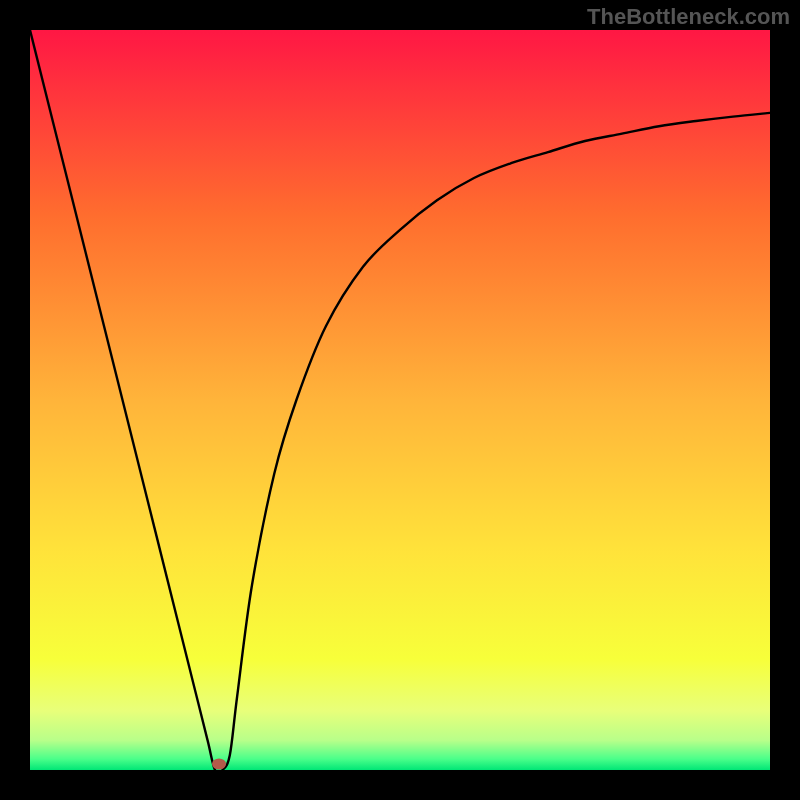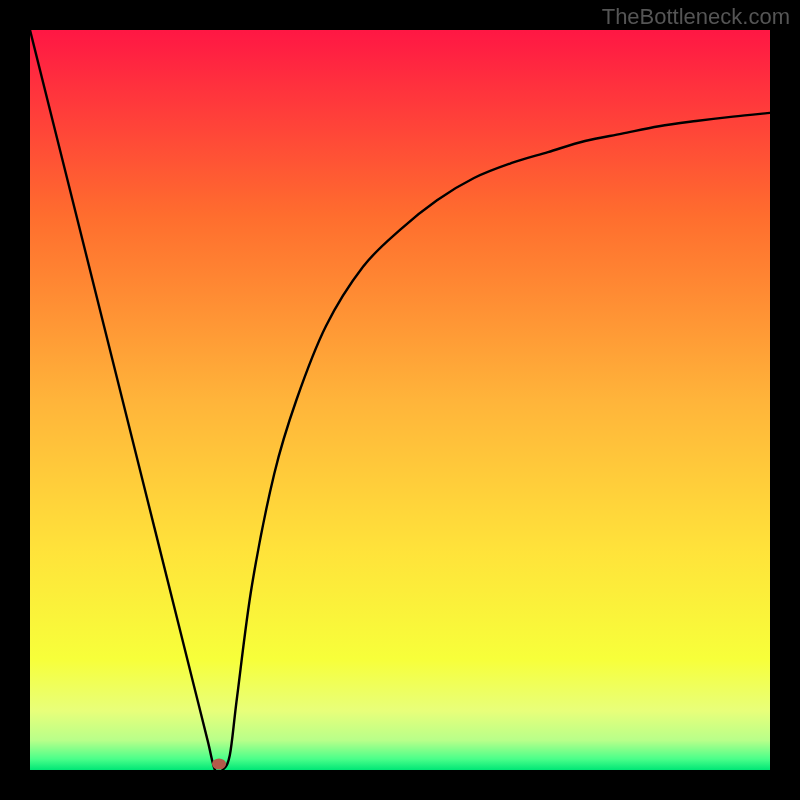--- a/index.html
+++ b/index.html
@@ -13,21 +13,21 @@
       background: #000;
       position: relative;
       overflow: hidden;
     }
     .watermark {
       position: absolute;
       top: 4px;
       right: 10px;
       font-family: Arial, sans-serif;
       font-size: 22px;
-      font-weight: normal;
+      font-weight: bold;
       color: #555;
       z-index: 10;
     }
     .plot-area {
       position: absolute;
       top: 30px;
       left: 30px;
       width: 740px;
       height: 740px;
     }

